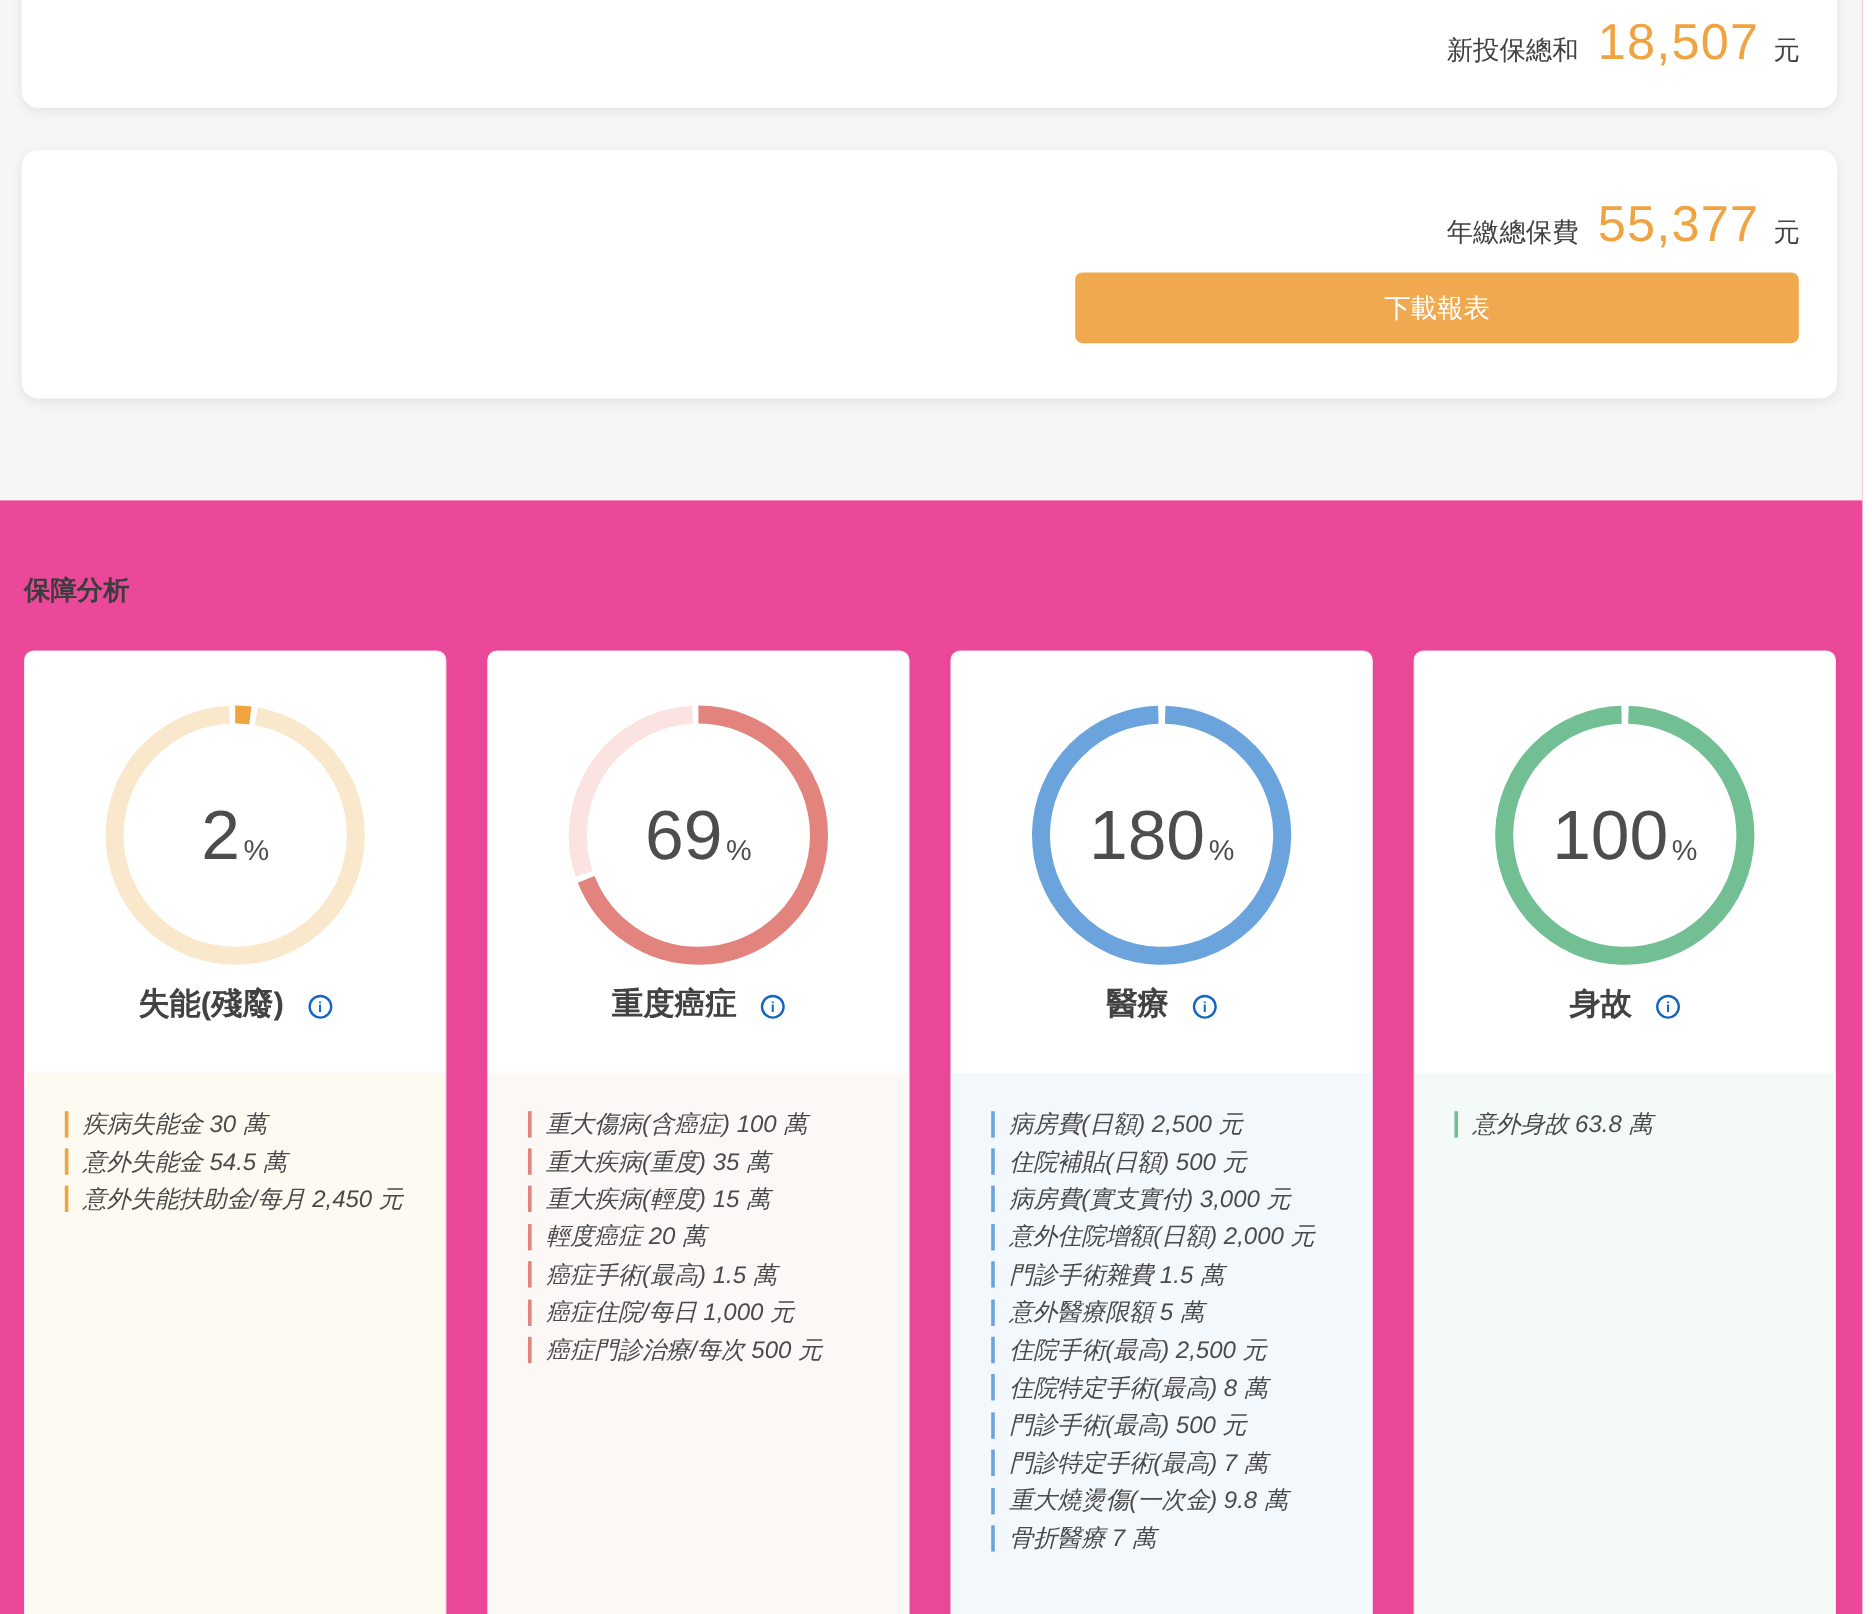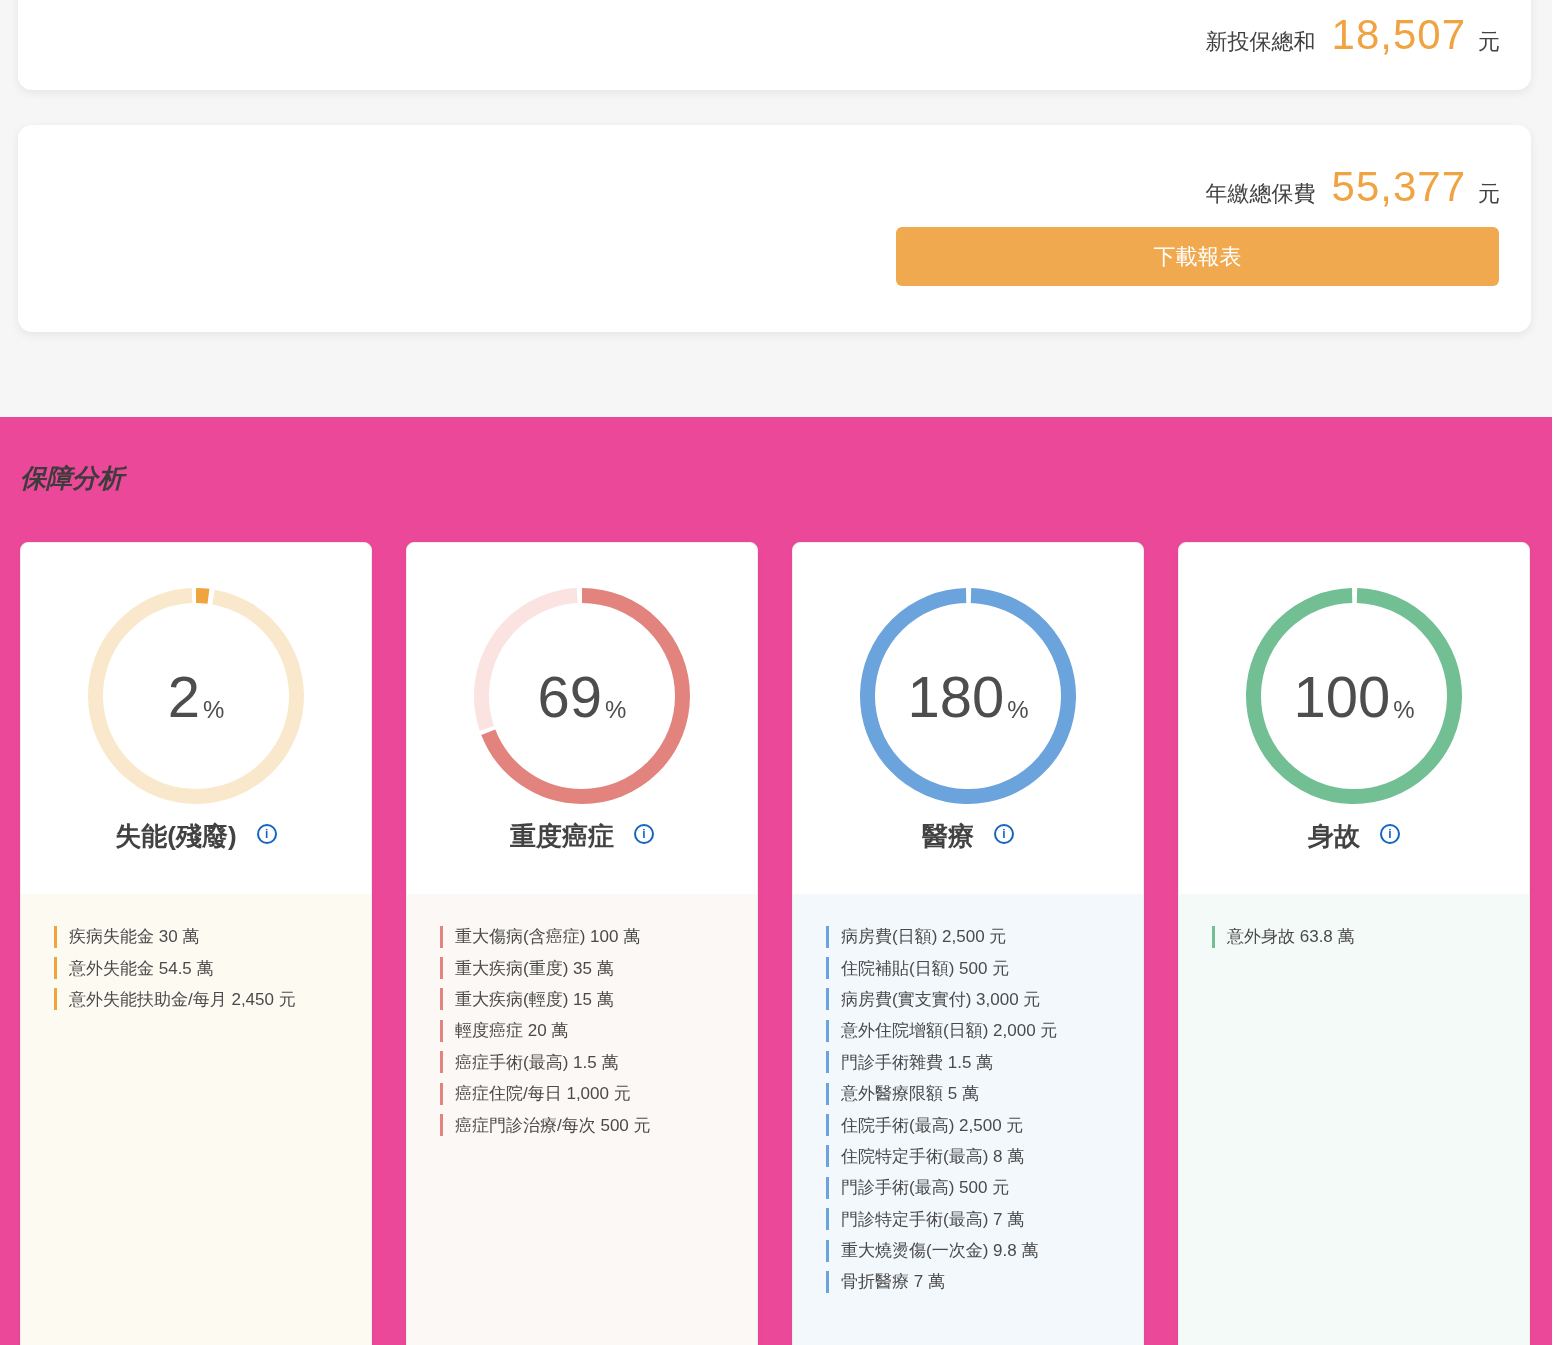--- a/index.html
+++ b/index.html
@@ -24,56 +24,56 @@
   .card-b .summary-row{ top:38px; }
   .summary-label{ font-size:22px; color:#424242; margin-right:16px; }
   .summary-value{ font-size:42px; color:#f0a341; letter-spacing:1px; }
   .summary-unit{ font-size:22px; color:#424242; margin-left:12px; }
   .download-btn{
     position:absolute; right:32px; top:102px; width:603px; height:59px;
     background:#f0a94f; border:none; border-radius:6px;
     color:#fff; font-size:22px; font-family:inherit; cursor:pointer;
   }
   .section-title{
-    position:absolute; left:20px; top:461px;
-    font-size:26px; font-weight:bold; color:#3c3c3c;font-style:italic;
+    position:absolute; left:20px; top:477px;
+    font-size:22px; font-weight:bold; color:#3c3c3c;
   }
   .cards-row{
     position:absolute; left:20px; top:542px; display:flex; gap:34px;
   }
   .coverage-card{
     width:352px; height:900px; background:#fff; position:relative;
     border:1px solid #ededed; border-radius:8px; overflow:hidden;
     box-shadow:0 2px 6px rgba(0,0,0,.04);
   }
   .donut-wrap{ position:relative; width:232px; height:232px; margin:37px auto 0; }
   .donut-svg{ position:absolute; inset:0; }
   .donut-center{
     position:absolute; inset:0; display:flex; align-items:center; justify-content:center;
   }
   .pct-num{ font-size:58px; color:#4d4d4d; }
   .pct-sign{ font-size:24px; color:#4d4d4d; margin-left:3px; transform:translateY(14px); }
   .card-title-row{
     position:absolute; top:276px; left:0; right:0;
-    display:flex; align-items:flex-start; justify-content:center; gap:20px;
+    display:flex; align-items:center; justify-content:center; gap:20px;
   }
   .card-title{ font-size:26px; font-weight:bold; color:#424242; }
   .info-icon{
     width:20px; height:20px; border-radius:50%; border:2px solid #1466c0;
     color:#1466c0; font-size:12px; font-weight:bold; line-height:1;
     display:flex; align-items:center; justify-content:center;
     margin-top:5px; cursor:pointer; flex:none;
   }
   .card-list{
     position:absolute; top:351px; left:0; right:0; bottom:0;
     padding:27px 14px 16px 33px;
   }
   .list-item{ display:flex; align-items:center; height:31.4px; }
   .item-bar{ width:3px; height:22px; margin-right:12px; flex:none; }
-  .item-text{ font-size:17px; color:#4a4a4a; white-space:nowrap; }
+  .item-text{ font-size:20px; color:#4a4a4a; white-space:nowrap;font-style:italic; }
 </style>
 </head>
 <body>
 
 <div id="viewport">
 
   <div class="top-bg"></div>
 
   <div class="summary-card card-a">
     <div class="summary-row">

